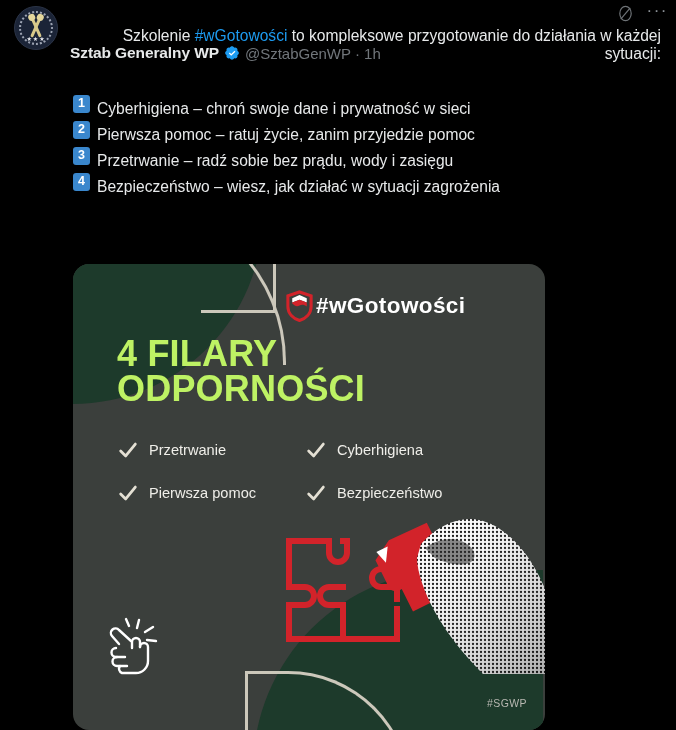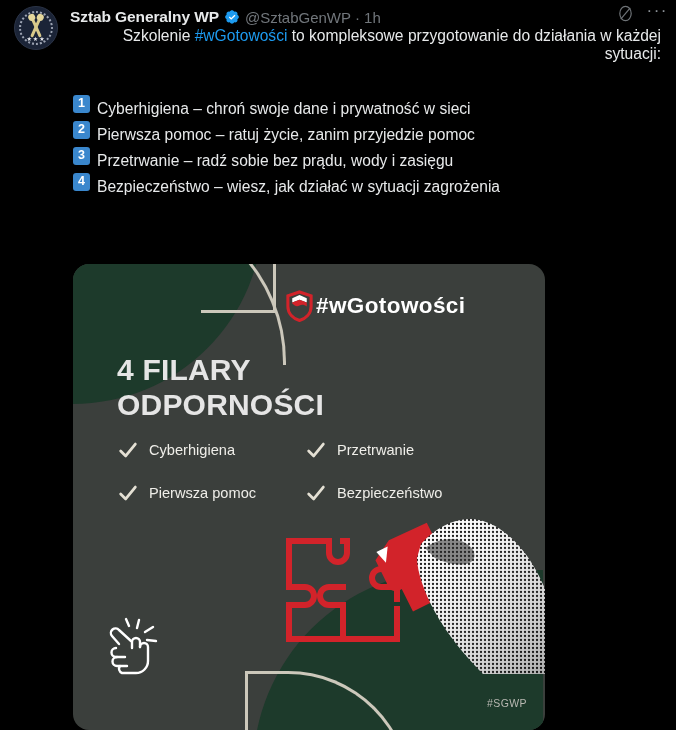--- a/index.html
+++ b/index.html
@@ -83,20 +83,21 @@
     color: #e8eaf0;
     line-height: 1;
   }
 
   .name-line {
     margin-left: 12px;
     display: flex;
     align-items: center;
     height: 22px;
     white-space: nowrap;
+    margin-top: 36px;
   }
   .display-name {
     font-size: 15.5px;
     font-weight: bold;
     color: #e7e9ea;
     letter-spacing: -0.1px;
   }
   .verified {
     width: 16px;
     height: 16px;
@@ -268,25 +269,25 @@
     font-size: 22.5px;
     font-weight: bold;
     color: #ffffff;
     letter-spacing: .4px;
     margin-left: 2px;
   }
 
   .card-title {
     position: absolute;
     left: 44px;
-    top: 88px;
-    font-size: 30px;
+    top: 72px;
+    font-size: 36px;
     font-weight: bold;
     line-height: 35px;
-    color: #e5e5e5;
+    color: #bef264;
     letter-spacing: .2px;
     white-space: pre-line;
   }
 
   .checks {
     position: absolute;
     left: 44px;
     top: 175px;
     width: 400px;
     display: grid;
@@ -414,27 +415,27 @@
     </div>
 
     <div class="card-title">4 FILARY
 ODPORNOŚCI</div>
 
     <div class="checks">
       <div class="check-item">
         <svg class="check-icon" viewBox="0 0 24 24">
             <path d="M4 13 L9.5 18.5 L20 5.5" fill="none" stroke="#e4e0d4" stroke-width="3" stroke-linecap="round" stroke-linejoin="round"></path>
           </svg>
-        <span class="check-label">Cyberhigiena</span>
+        <span class="check-label">Przetrwanie</span>
       </div>
       <div class="check-item">
         <svg class="check-icon" viewBox="0 0 24 24">
             <path d="M4 13 L9.5 18.5 L20 5.5" fill="none" stroke="#e4e0d4" stroke-width="3" stroke-linecap="round" stroke-linejoin="round"></path>
           </svg>
-        <span class="check-label">Przetrwanie</span>
+        <span class="check-label">Cyberhigiena</span>
       </div>
       <div class="check-item">
         <svg class="check-icon" viewBox="0 0 24 24">
             <path d="M4 13 L9.5 18.5 L20 5.5" fill="none" stroke="#e4e0d4" stroke-width="3" stroke-linecap="round" stroke-linejoin="round"></path>
           </svg>
         <span class="check-label">Pierwsza pomoc</span>
       </div>
       <div class="check-item">
         <svg class="check-icon" viewBox="0 0 24 24">
             <path d="M4 13 L9.5 18.5 L20 5.5" fill="none" stroke="#e4e0d4" stroke-width="3" stroke-linecap="round" stroke-linejoin="round"></path>

